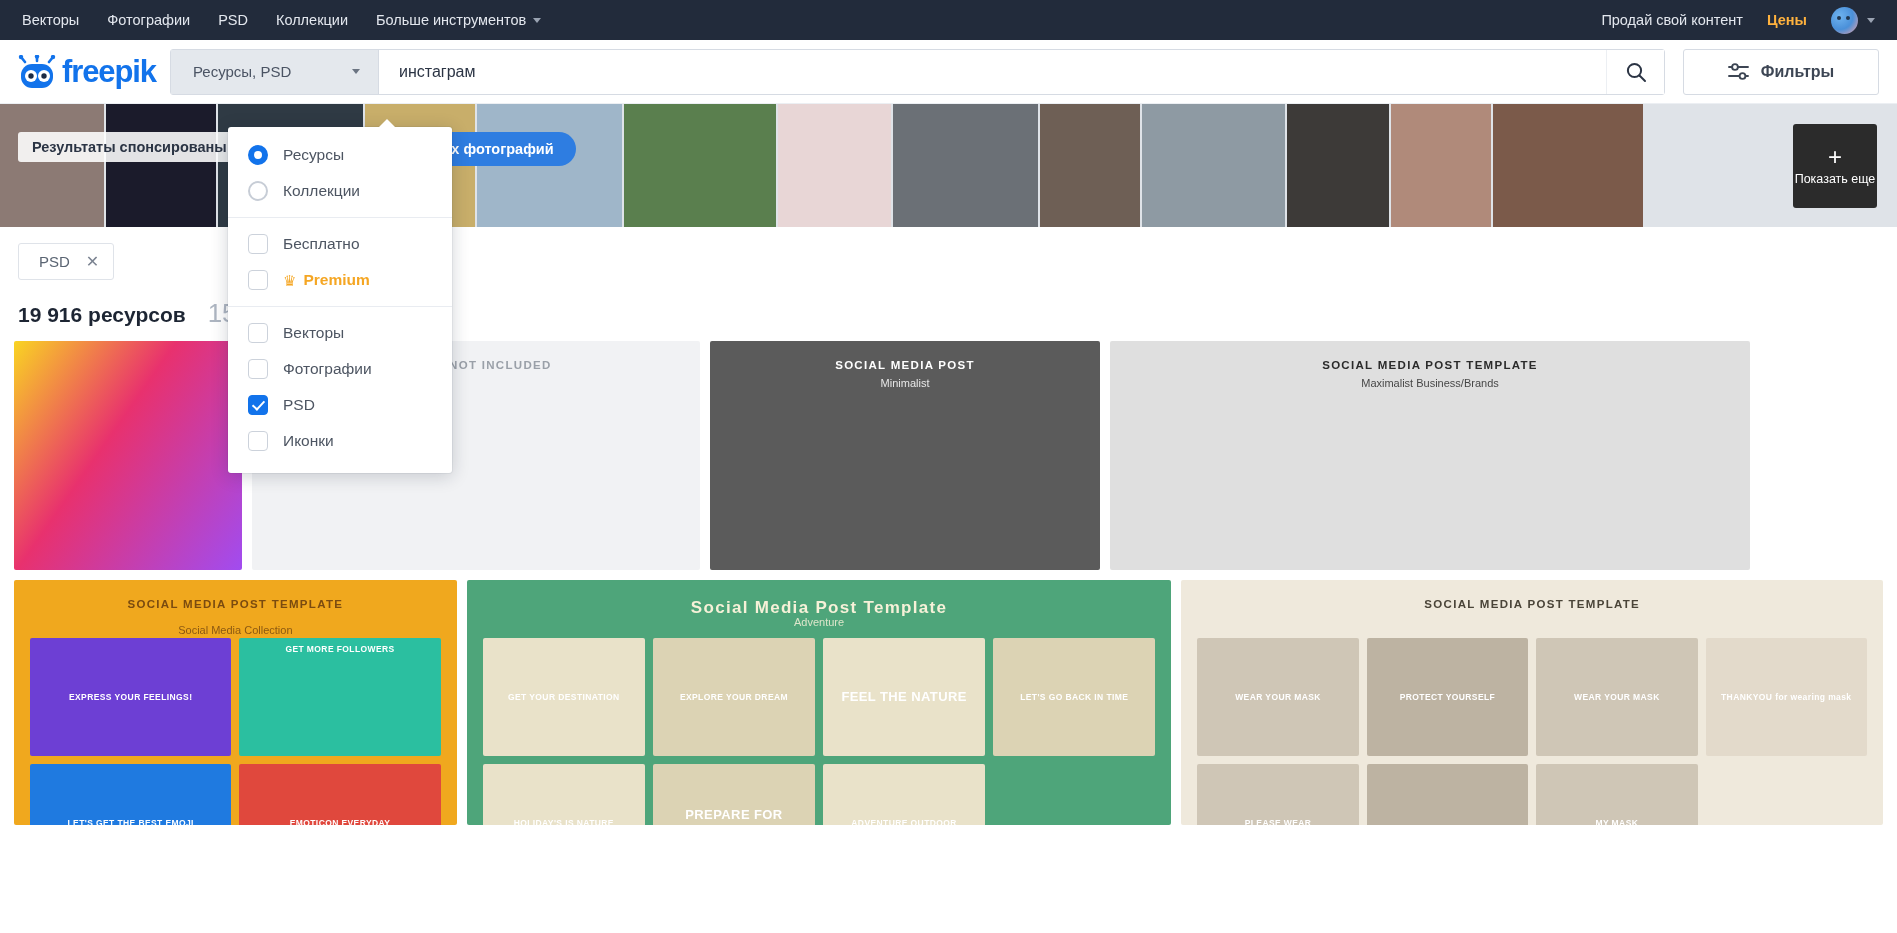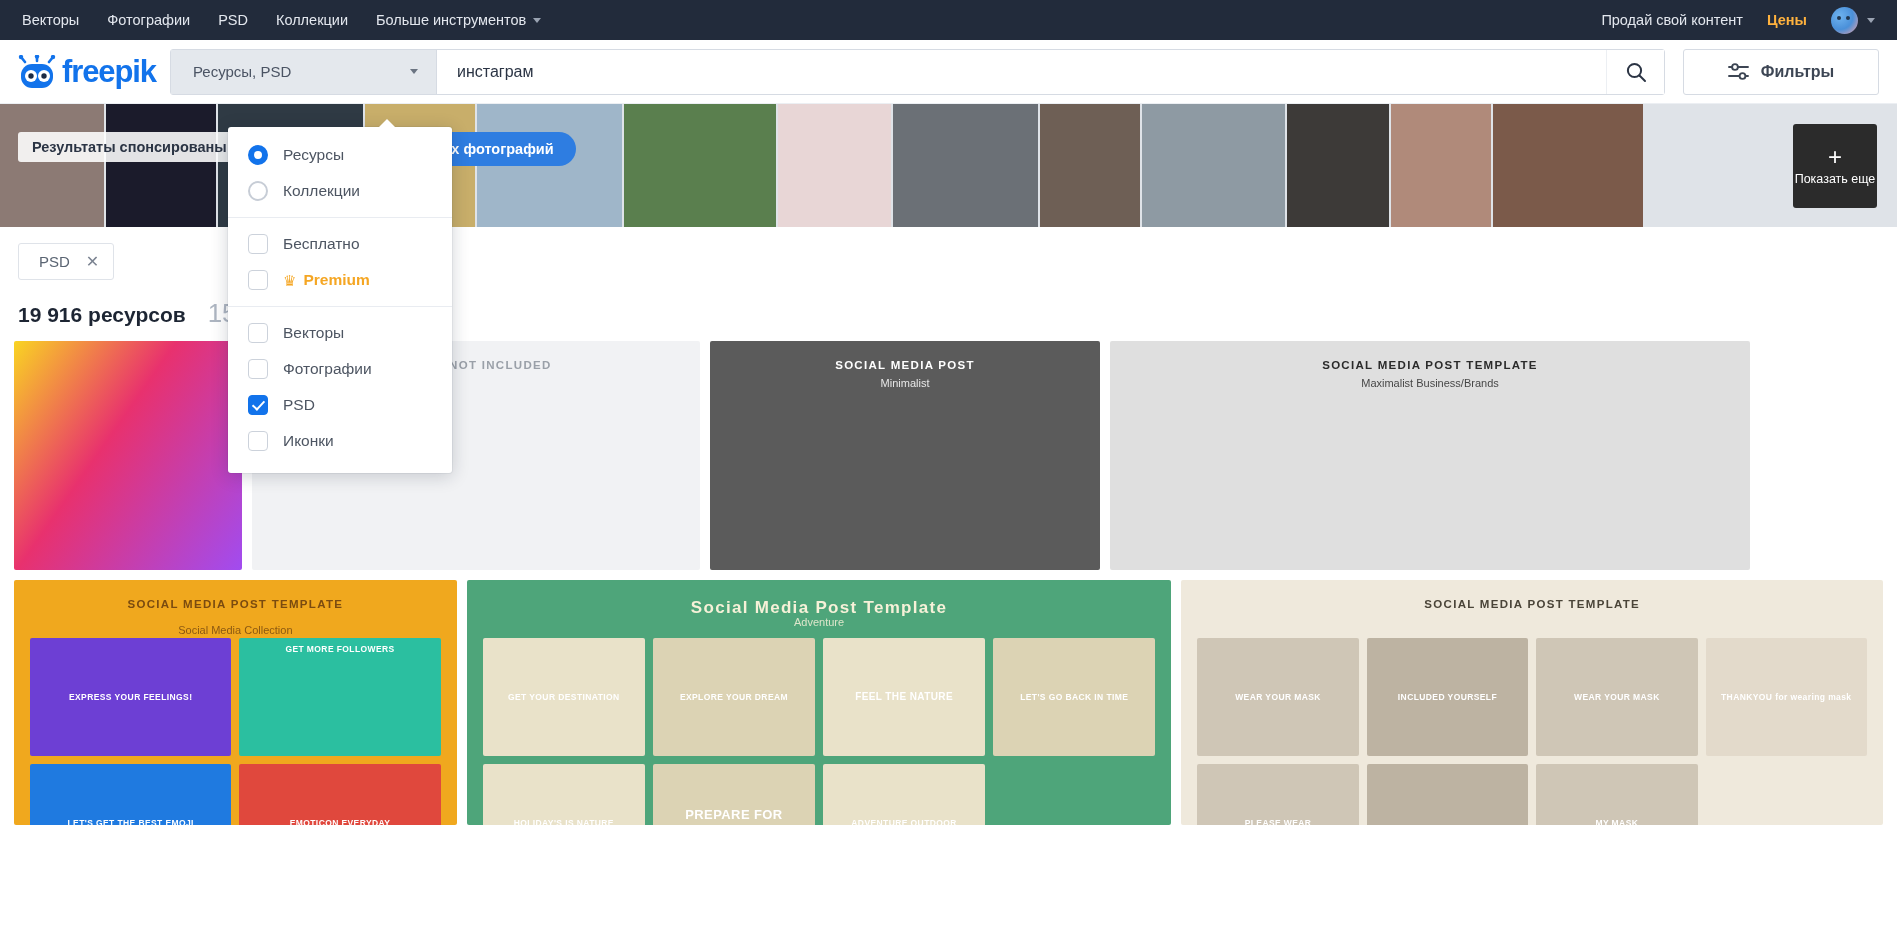--- a/index.html
+++ b/index.html
@@ -78,21 +78,21 @@
     flex: 1;
     display: flex; align-items: center;
     height: 46px;
     border: 1px solid #d6dbe3;
     border-radius: 3px;
     background: #fff;
     overflow: visible;
     position: relative;
   }
   .search-select {
-    width: 266px; height: 100%;
+    width: 208px; height: 100%;
     background: #e4e8ed;
     display: flex; align-items: center; justify-content: space-between;
     padding: 0 18px 0 22px;
     font-size: 15px; color: #4a5363;
     cursor: pointer;
     border-right: 1px solid #d6dbe3;
     position: relative;
   }
   .search-select .caret { border-top-color: #6b7482; }
   .search-input {
@@ -385,21 +385,21 @@
       <div class="card" style="width: 713px; height: 245px; background: rgb(78, 165, 122);">
         <div class="card-label" style="top: 18px; font-size: 17px; color: rgb(246, 241, 216);">Social Media Post Template</div>
         <div class="card-sub" style="top: 36px; font-size: 11px; color: rgb(246, 241, 216); opacity: 0.85;">Adventure</div>
         <div style="position: absolute; inset: 58px 16px 10px; display: flex; flex-wrap: wrap; gap: 8px; align-content: flex-start;">
           <div style="flex: 0 0 calc(25% - 6px); height: 118px; background: rgb(233, 226, 201); border-radius: 2px; display: flex; align-items: center; justify-content: center; text-align: center; padding: 6px; font-size: 8.5px; font-weight: 700; color: rgb(255, 255, 255); letter-spacing: 0.4px; line-height: 1.25; overflow: hidden;">
             <span>GET YOUR DESTINATION</span>
           </div>
           <div style="flex: 0 0 calc(25% - 6px); height: 118px; background: rgb(220, 211, 180); border-radius: 2px; display: flex; align-items: center; justify-content: center; text-align: center; padding: 6px; font-size: 8.5px; font-weight: 700; color: rgb(255, 255, 255); letter-spacing: 0.4px; line-height: 1.25; overflow: hidden;">
             <span>EXPLORE YOUR DREAM</span>
           </div>
-          <div style="flex: 0 0 calc(25% - 6px); height: 118px; background: rgb(233, 226, 201); border-radius: 2px; display: flex; align-items: center; justify-content: center; text-align: center; padding: 6px; font-size: 10px; font-weight: 700; color: rgb(255, 255, 255); letter-spacing: 0.4px; line-height: 1.25; overflow: hidden;">
+          <div style="flex: 0 0 calc(25% - 6px); height: 118px; background: rgb(233, 226, 201); border-radius: 2px; display: flex; align-items: center; justify-content: center; text-align: center; padding: 6px; font-size: 13px; font-weight: 700; color: rgb(255, 255, 255); letter-spacing: 0.4px; line-height: 1.25; overflow: hidden;">
             <span>FEEL THE NATURE</span>
           </div>
           <div style="flex: 0 0 calc(25% - 6px); height: 118px; background: rgb(220, 211, 180); border-radius: 2px; display: flex; align-items: center; justify-content: center; text-align: center; padding: 6px; font-size: 8.5px; font-weight: 700; color: rgb(255, 255, 255); letter-spacing: 0.4px; line-height: 1.25; overflow: hidden;">
             <span>LET'S GO BACK IN TIME</span>
           </div>
           <div style="flex: 0 0 calc(25% - 6px); height: 118px; background: rgb(233, 226, 201); border-radius: 2px; display: flex; align-items: center; justify-content: center; text-align: center; padding: 6px; font-size: 8.5px; font-weight: 700; color: rgb(255, 255, 255); letter-spacing: 0.4px; line-height: 1.25; overflow: hidden;">
             <span>HOLIDAY'S IS NATURE</span>
           </div>
           <div style="flex: 0 0 calc(25% - 6px); height: 118px; background: rgb(220, 211, 180); border-radius: 2px; display: flex; align-items: center; justify-content: center; text-align: center; padding: 6px; font-size: 13px; font-weight: 700; color: rgb(255, 255, 255); letter-spacing: 0.4px; line-height: 1.25; overflow: hidden;">
             <span>PREPARE FOR ADVENTURE</span>
@@ -409,21 +409,21 @@
           </div>
         </div>
       </div>
       <div class="card" style="width: 710px; height: 245px; background: rgb(239, 233, 220);">
         <div class="card-label" style="top: 18px; font-size: 11.5px; color: rgb(74, 68, 56);">SOCIAL MEDIA POST TEMPLATE</div>
         <div style="position: absolute; inset: 58px 16px 10px; display: flex; flex-wrap: wrap; gap: 8px; align-content: flex-start;">
           <div style="flex: 0 0 calc(25% - 6px); height: 118px; background: rgb(207, 198, 182); border-radius: 2px; display: flex; align-items: center; justify-content: center; text-align: center; padding: 6px; font-size: 8.5px; font-weight: 700; color: rgb(255, 255, 255); letter-spacing: 0.4px; line-height: 1.25; overflow: hidden;">
             <span>WEAR YOUR MASK</span>
           </div>
           <div style="flex: 0 0 calc(25% - 6px); height: 118px; background: rgb(189, 179, 162); border-radius: 2px; display: flex; align-items: center; justify-content: center; text-align: center; padding: 6px; font-size: 8.5px; font-weight: 700; color: rgb(255, 255, 255); letter-spacing: 0.4px; line-height: 1.25; overflow: hidden;">
-            <span>INCLUDED YOURSELF</span>
+            <span>PROTECT YOURSELF</span>
           </div>
           <div style="flex: 0 0 calc(25% - 6px); height: 118px; background: rgb(207, 198, 182); border-radius: 2px; display: flex; align-items: center; justify-content: center; text-align: center; padding: 6px; font-size: 8.5px; font-weight: 700; color: rgb(255, 255, 255); letter-spacing: 0.4px; line-height: 1.25; overflow: hidden;">
             <span>WEAR YOUR MASK</span>
           </div>
           <div style="flex: 0 0 calc(25% - 6px); height: 118px; background: rgb(227, 218, 203); border-radius: 2px; display: flex; align-items: center; justify-content: center; text-align: center; padding: 6px; font-size: 8.5px; font-weight: 700; color: rgb(255, 255, 255); letter-spacing: 0.4px; line-height: 1.25; overflow: hidden;">
             <span>THANKYOU for wearing mask</span>
           </div>
           <div style="flex: 0 0 calc(25% - 6px); height: 118px; background: rgb(207, 198, 182); border-radius: 2px; display: flex; align-items: center; justify-content: center; text-align: center; padding: 6px; font-size: 8.5px; font-weight: 700; color: rgb(255, 255, 255); letter-spacing: 0.4px; line-height: 1.25; overflow: hidden;">
             <span>PLEASE WEAR</span>
           </div>

